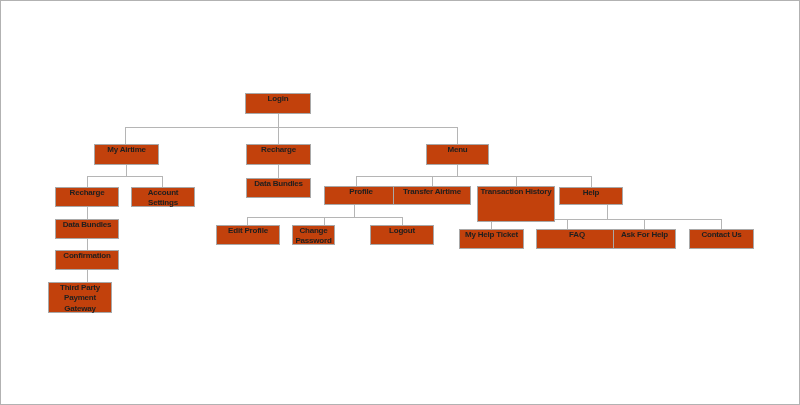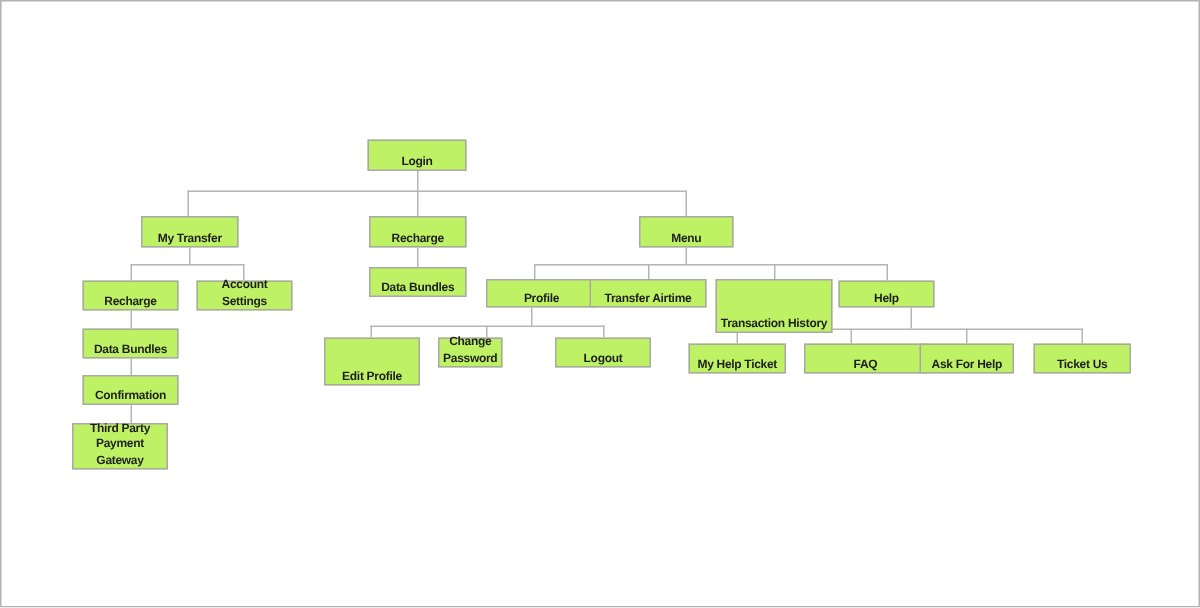--- a/index.html
+++ b/index.html
@@ -3,22 +3,22 @@
 <meta charset="utf-8">
 <style>
   html,body{margin:0;padding:0;background:#fff}
   .canvas{
     position:relative;width:800px;height:405px;background:#fff;
     border:1px solid #b2b2b2;box-sizing:border-box;overflow:hidden;
     font-family:"Liberation Sans",sans-serif;
   }
   .node{
     position:absolute;box-sizing:border-box;
-    border:1px solid #a8a8a8;background:#bef264;
-    display:flex;align-items:flex-end;justify-content:center;
+    border:1px solid #a8a8a8;background:#c2410c;
+    display:flex;align-items:flex-start;justify-content:center;
     text-align:center;color:#1f1f1f;
     font-size:8px;font-weight:600;letter-spacing:-0.2px;line-height:1.3;
   }
   .node .lbl{white-space:pre-line}
   .h{position:absolute;height:1px;background:#b5b5b5}
   .v{position:absolute;width:1px;background:#b5b5b5}
 </style>
 </head>
 <body>
 
@@ -59,21 +59,21 @@
   <div class="v" style="left:490px;top:218px;height:10px"></div>
   <div class="v" style="left:566px;top:218px;height:10px"></div>
   <div class="v" style="left:643px;top:218px;height:10px"></div>
   <div class="v" style="left:720px;top:218px;height:10px"></div>
 
   <div class="node" style="left:244px;top:92px;width:66px;height:21px">
       <span class="lbl">Login</span>
     </div>
 
   <div class="node" style="left:93px;top:143px;width:65px;height:21px">
-      <span class="lbl">My Transfer</span>
+      <span class="lbl">My Airtime</span>
     </div>
   <div class="node" style="left:245px;top:143px;width:65px;height:21px">
       <span class="lbl">Recharge</span>
     </div>
   <div class="node" style="left:425px;top:143px;width:63px;height:21px">
       <span class="lbl">Menu</span>
     </div>
 
   <div class="node" style="left:54px;top:186px;width:64px;height:20px">
       <span class="lbl">Recharge</span>
@@ -103,36 +103,36 @@
   <div class="node" style="left:392px;top:185px;width:78px;height:19px">
       <span class="lbl">Transfer Airtime</span>
     </div>
   <div class="node" style="left:476px;top:185px;width:78px;height:36px">
       <span class="lbl">Transaction History</span>
     </div>
   <div class="node" style="left:558px;top:186px;width:64px;height:18px">
       <span class="lbl">Help</span>
     </div>
 
-  <div class="node" style="left:215px;top:224px;width:64px;height:32px">
+  <div class="node" style="left:215px;top:224px;width:64px;height:20px">
       <span class="lbl">Edit Profile</span>
     </div>
   <div class="node" style="left:291px;top:224px;width:43px;height:20px">
       <span class="lbl">Change Password</span>
     </div>
   <div class="node" style="left:369px;top:224px;width:64px;height:20px">
       <span class="lbl">Logout</span>
     </div>
 
   <div class="node" style="left:458px;top:228px;width:65px;height:20px">
       <span class="lbl">My Help Ticket</span>
     </div>
   <div class="node" style="left:535px;top:228px;width:82px;height:20px">
       <span class="lbl">FAQ</span>
     </div>
   <div class="node" style="left:612px;top:228px;width:63px;height:20px">
       <span class="lbl">Ask For Help</span>
     </div>
   <div class="node" style="left:688px;top:228px;width:65px;height:20px">
-      <span class="lbl">Ticket Us</span>
+      <span class="lbl">Contact Us</span>
     </div>
 
 </div>
 
 </body></html>

